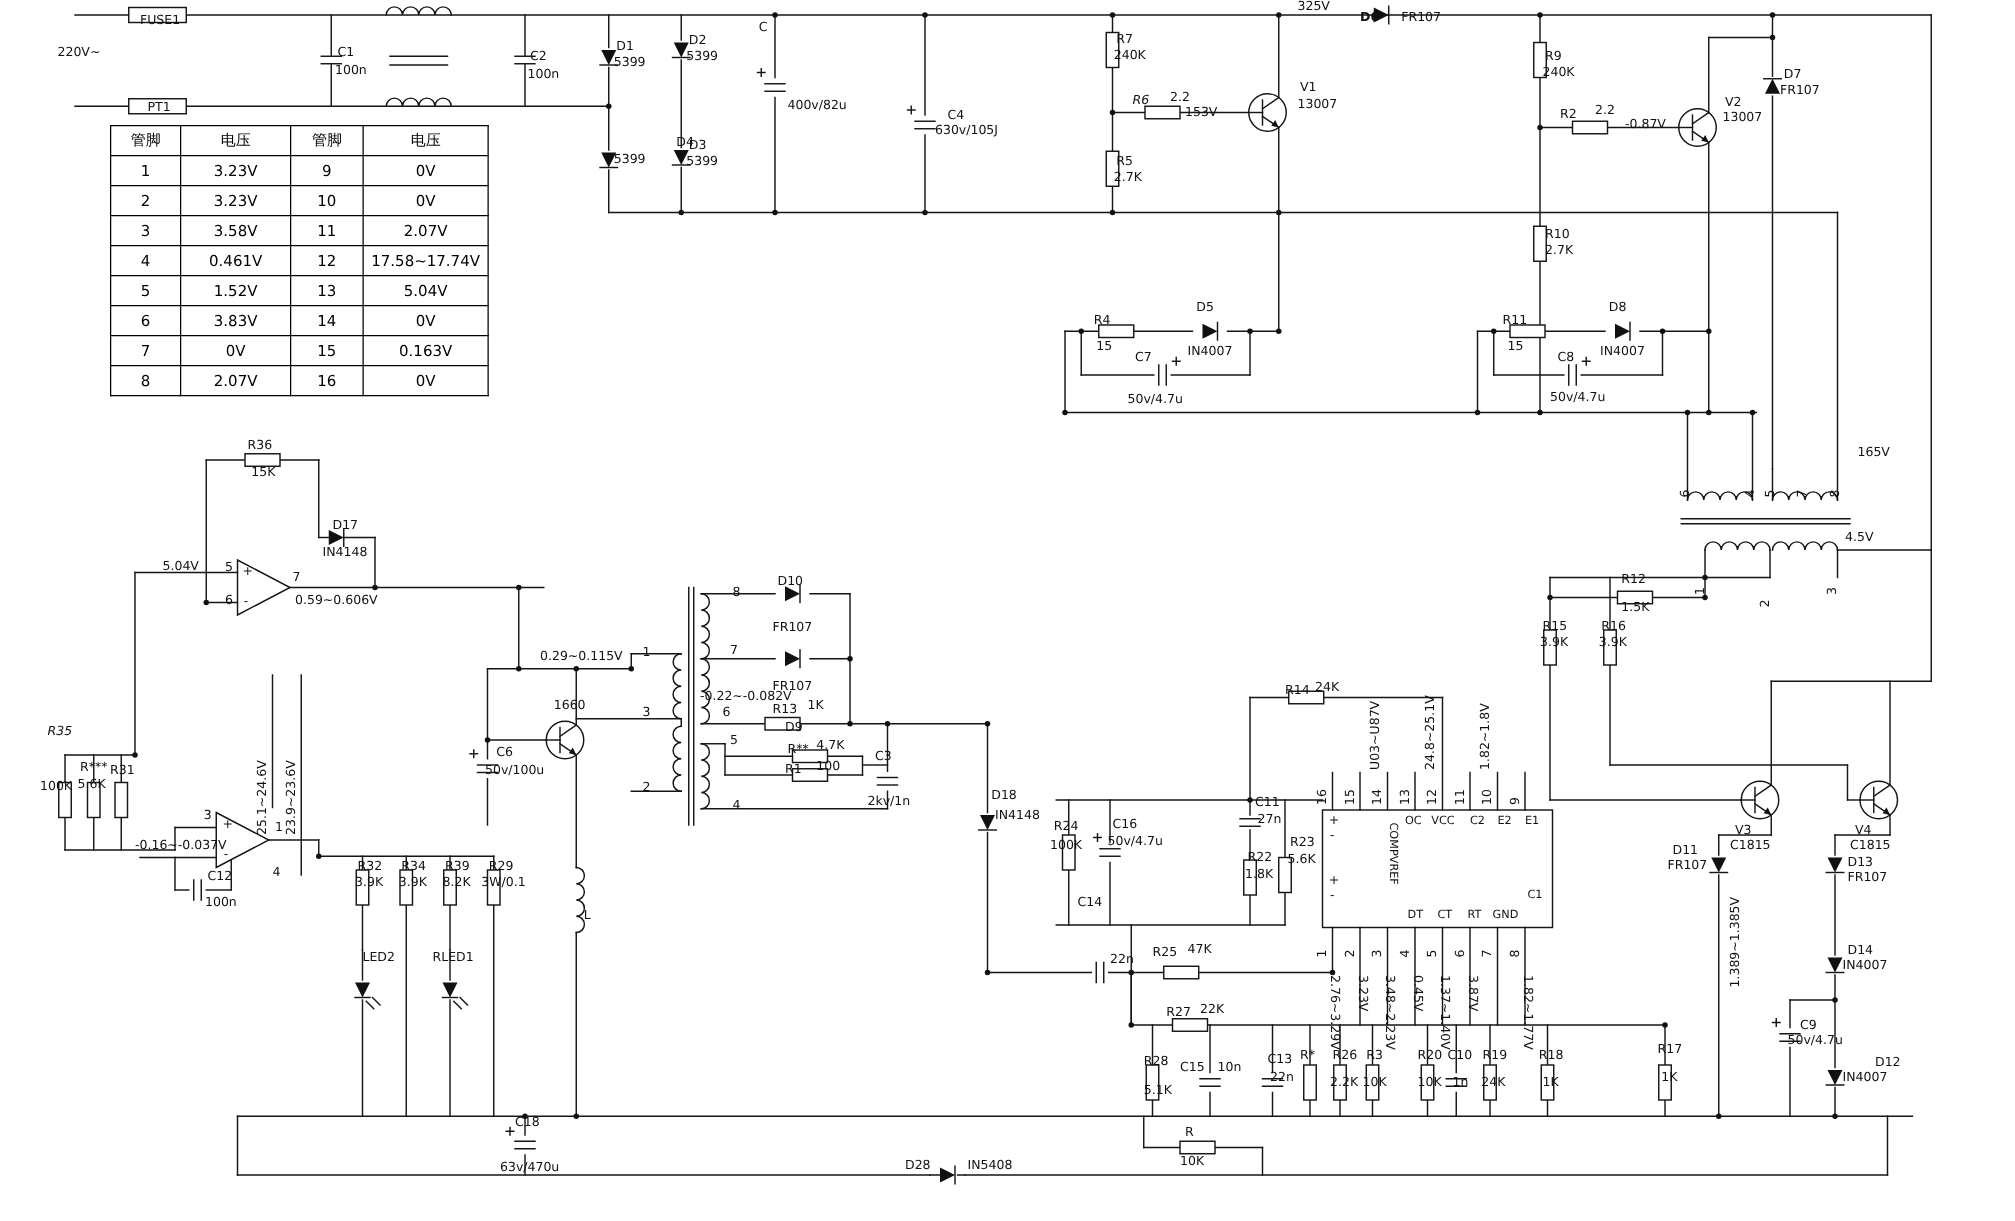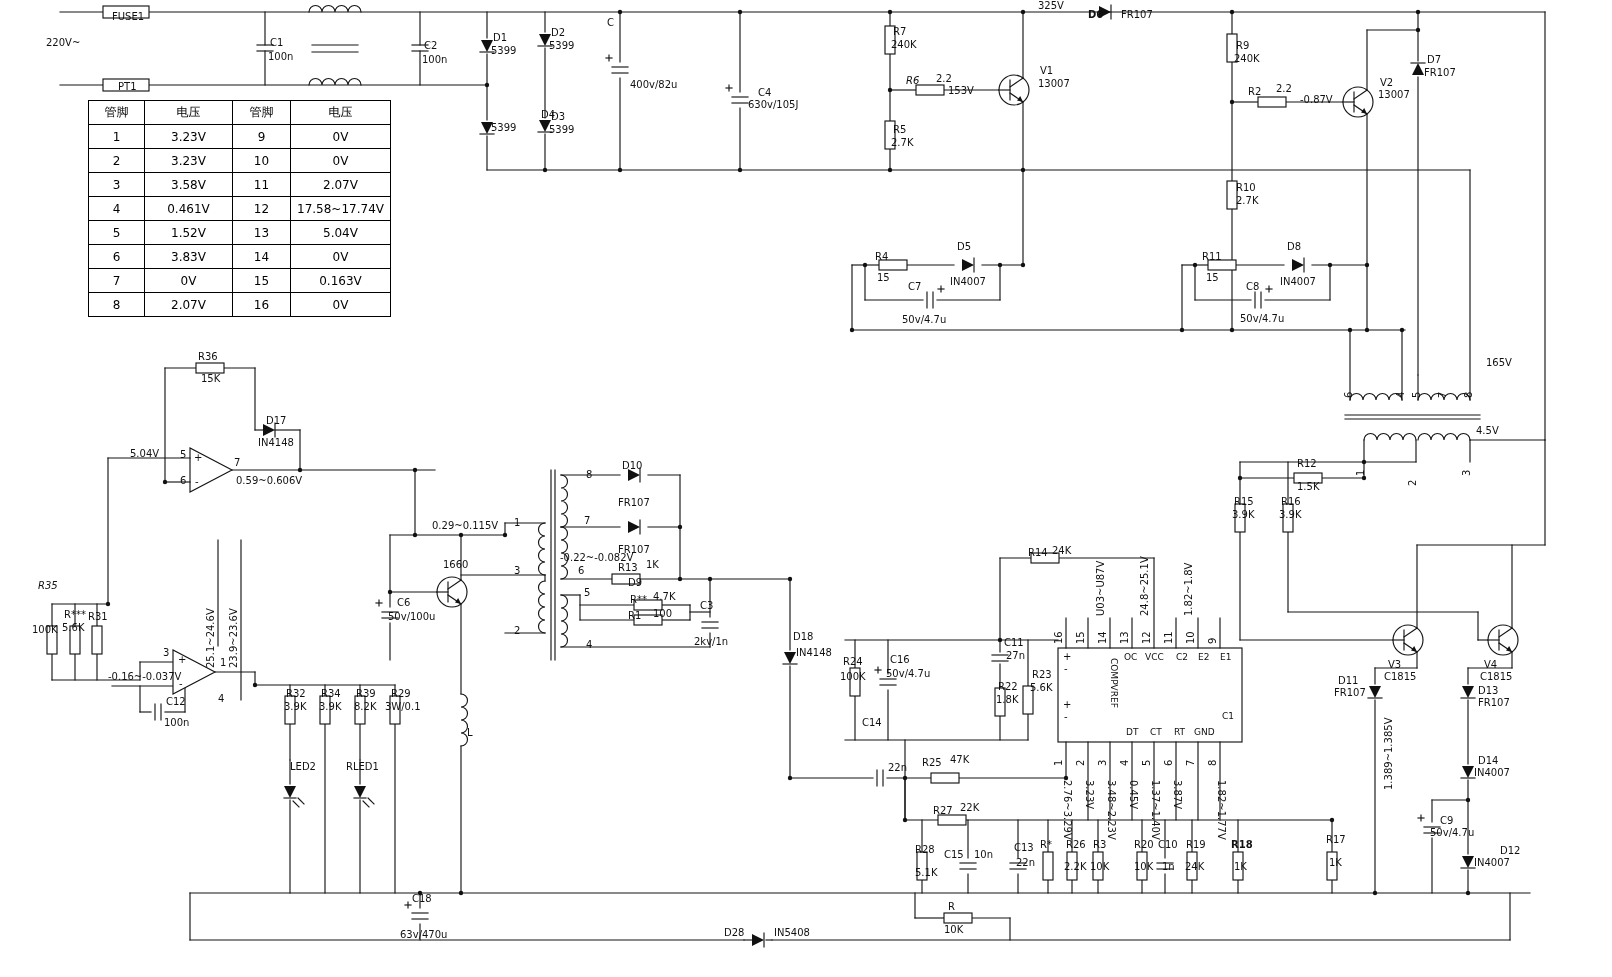--- a/index.html
+++ b/index.html
@@ -694,21 +694,21 @@
       <div class="lbl" style="left: 1066px; top: 840px;">R26</div>
       <div class="lbl" style="left: 1064px; top: 862px;">2.2K</div>
       <div class="lbl" style="left: 1093px; top: 840px;">R3</div>
       <div class="lbl" style="left: 1090px; top: 862px;">10K</div>
       <div class="lbl" style="left: 1134px; top: 840px;">R20</div>
       <div class="lbl" style="left: 1134px; top: 862px;">10K</div>
       <div class="lbl" style="left: 1158px; top: 840px;">C10</div>
       <div class="lbl" style="left: 1162px; top: 862px;">1n</div>
       <div class="lbl" style="left: 1186px; top: 840px;">R19</div>
       <div class="lbl" style="left: 1185px; top: 862px;">24K</div>
-      <div class="lbl" style="left: 1231px; top: 840px; font-weight: bold;">R18</div>
+      <div class="lbl" style="left: 1231px; top: 840px;">R18</div>
       <div class="lbl" style="left: 1234px; top: 862px;">1K</div>
       <div class="lbl" style="left: 1326px; top: 835px;">R17</div>
       <div class="lbl" style="left: 1329px; top: 858px;">1K</div>
       <div class="lbl" style="left: 948px; top: 902px;">R</div>
       <div class="lbl" style="left: 944px; top: 925px;">10K</div>
       <div class="lbl" style="left: 724px; top: 928px;">D28</div>
       <div class="lbl" style="left: 774px; top: 928px;">IN5408</div>
       <div class="lbl" style="left: 412px; top: 894px;">C18</div>
       <div class="lbl" style="left: 400px; top: 930px;">63v/470u</div>
       <div class="lbl" style="left: 1297px; top: 459px;">R12</div>

